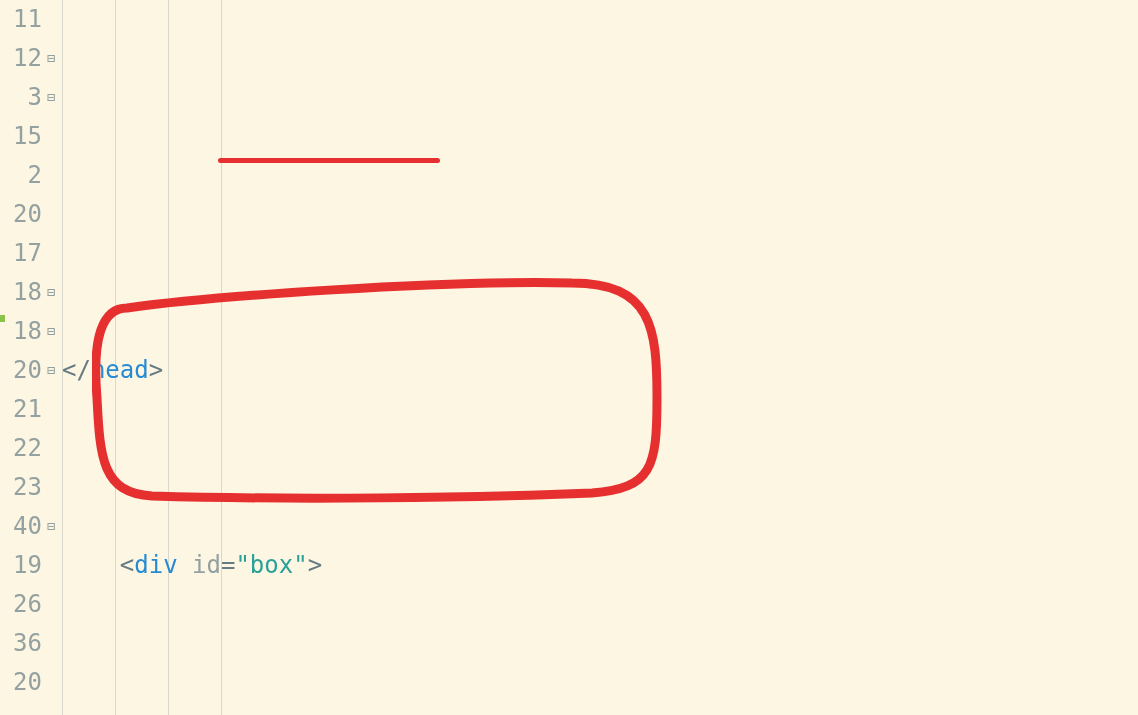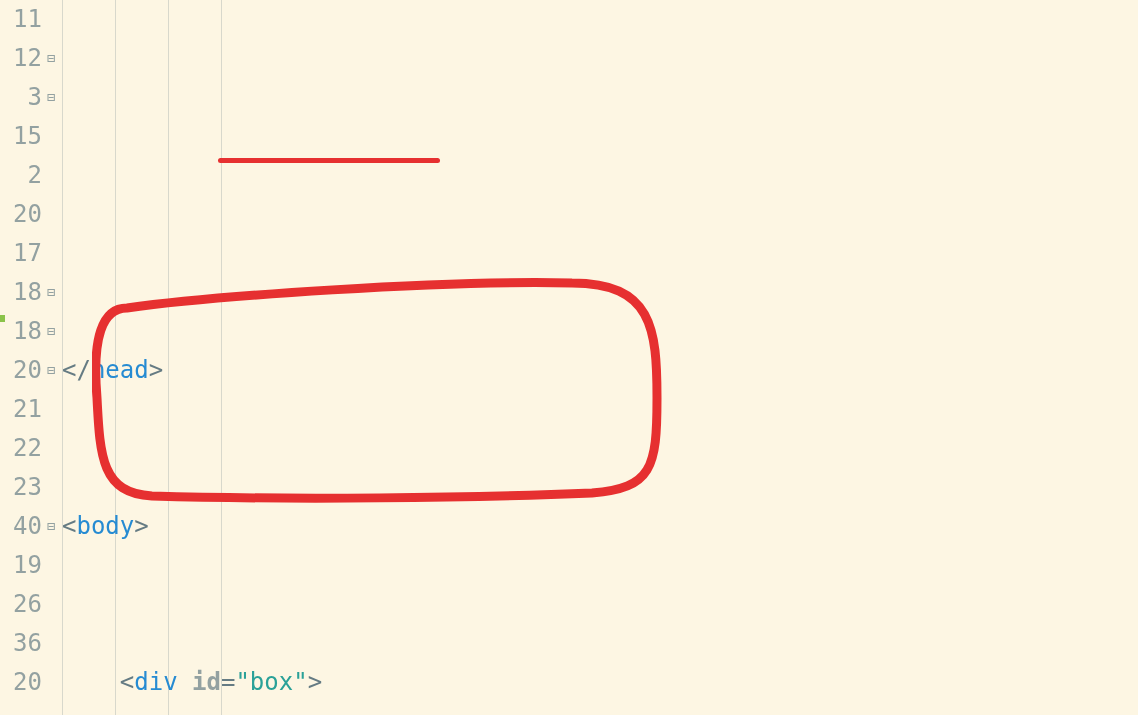--- a/index.html
+++ b/index.html
@@ -71,21 +71,21 @@
     position: absolute;
     left: 0;
     width: 5px;
     height: 7px;
     background: #8bc34a;
   }
 
   
   .p  { color: #657b83; }  
   .tag{ color: #268bd2; }  
-  .attr{color: #93a1a1; font-weight: bold; }  
+  .attr{color: #93a1a1; }  
   .str{ color: #2aa198; }
 
   
   .underline-red {
     position: absolute;
     height: 5px;
     background: #e63030;
     border-radius: 3px;
     z-index: 5;
   }
@@ -182,21 +182,20 @@
   <div class="code">
     
     <div class="guide" style="left:0px"></div>
     <div class="guide" style="left:53px"></div>
     <div class="guide" style="left:106px"></div>
     <div class="guide" style="left:159px"></div>
 
     
     <div class="line"><span class="content"><span class="p">&lt;/</span><span class="tag">head</span><span class="p">&gt;</span></span></div>
     
-    <div class="line"><span class="content"><span class="p">&lt;</span><span class="tag">body</span><span class="p">&gt;</span></span></div>
     
     <div class="line"><span class="content"><span>    </span><span class="p">&lt;</span><span class="tag">div</span><span> </span><span class="attr">id</span><span class="p">=</span><span class="str">"box"</span><span class="p">&gt;</span></span></div>
     
     
     
     
     
     
     
     

